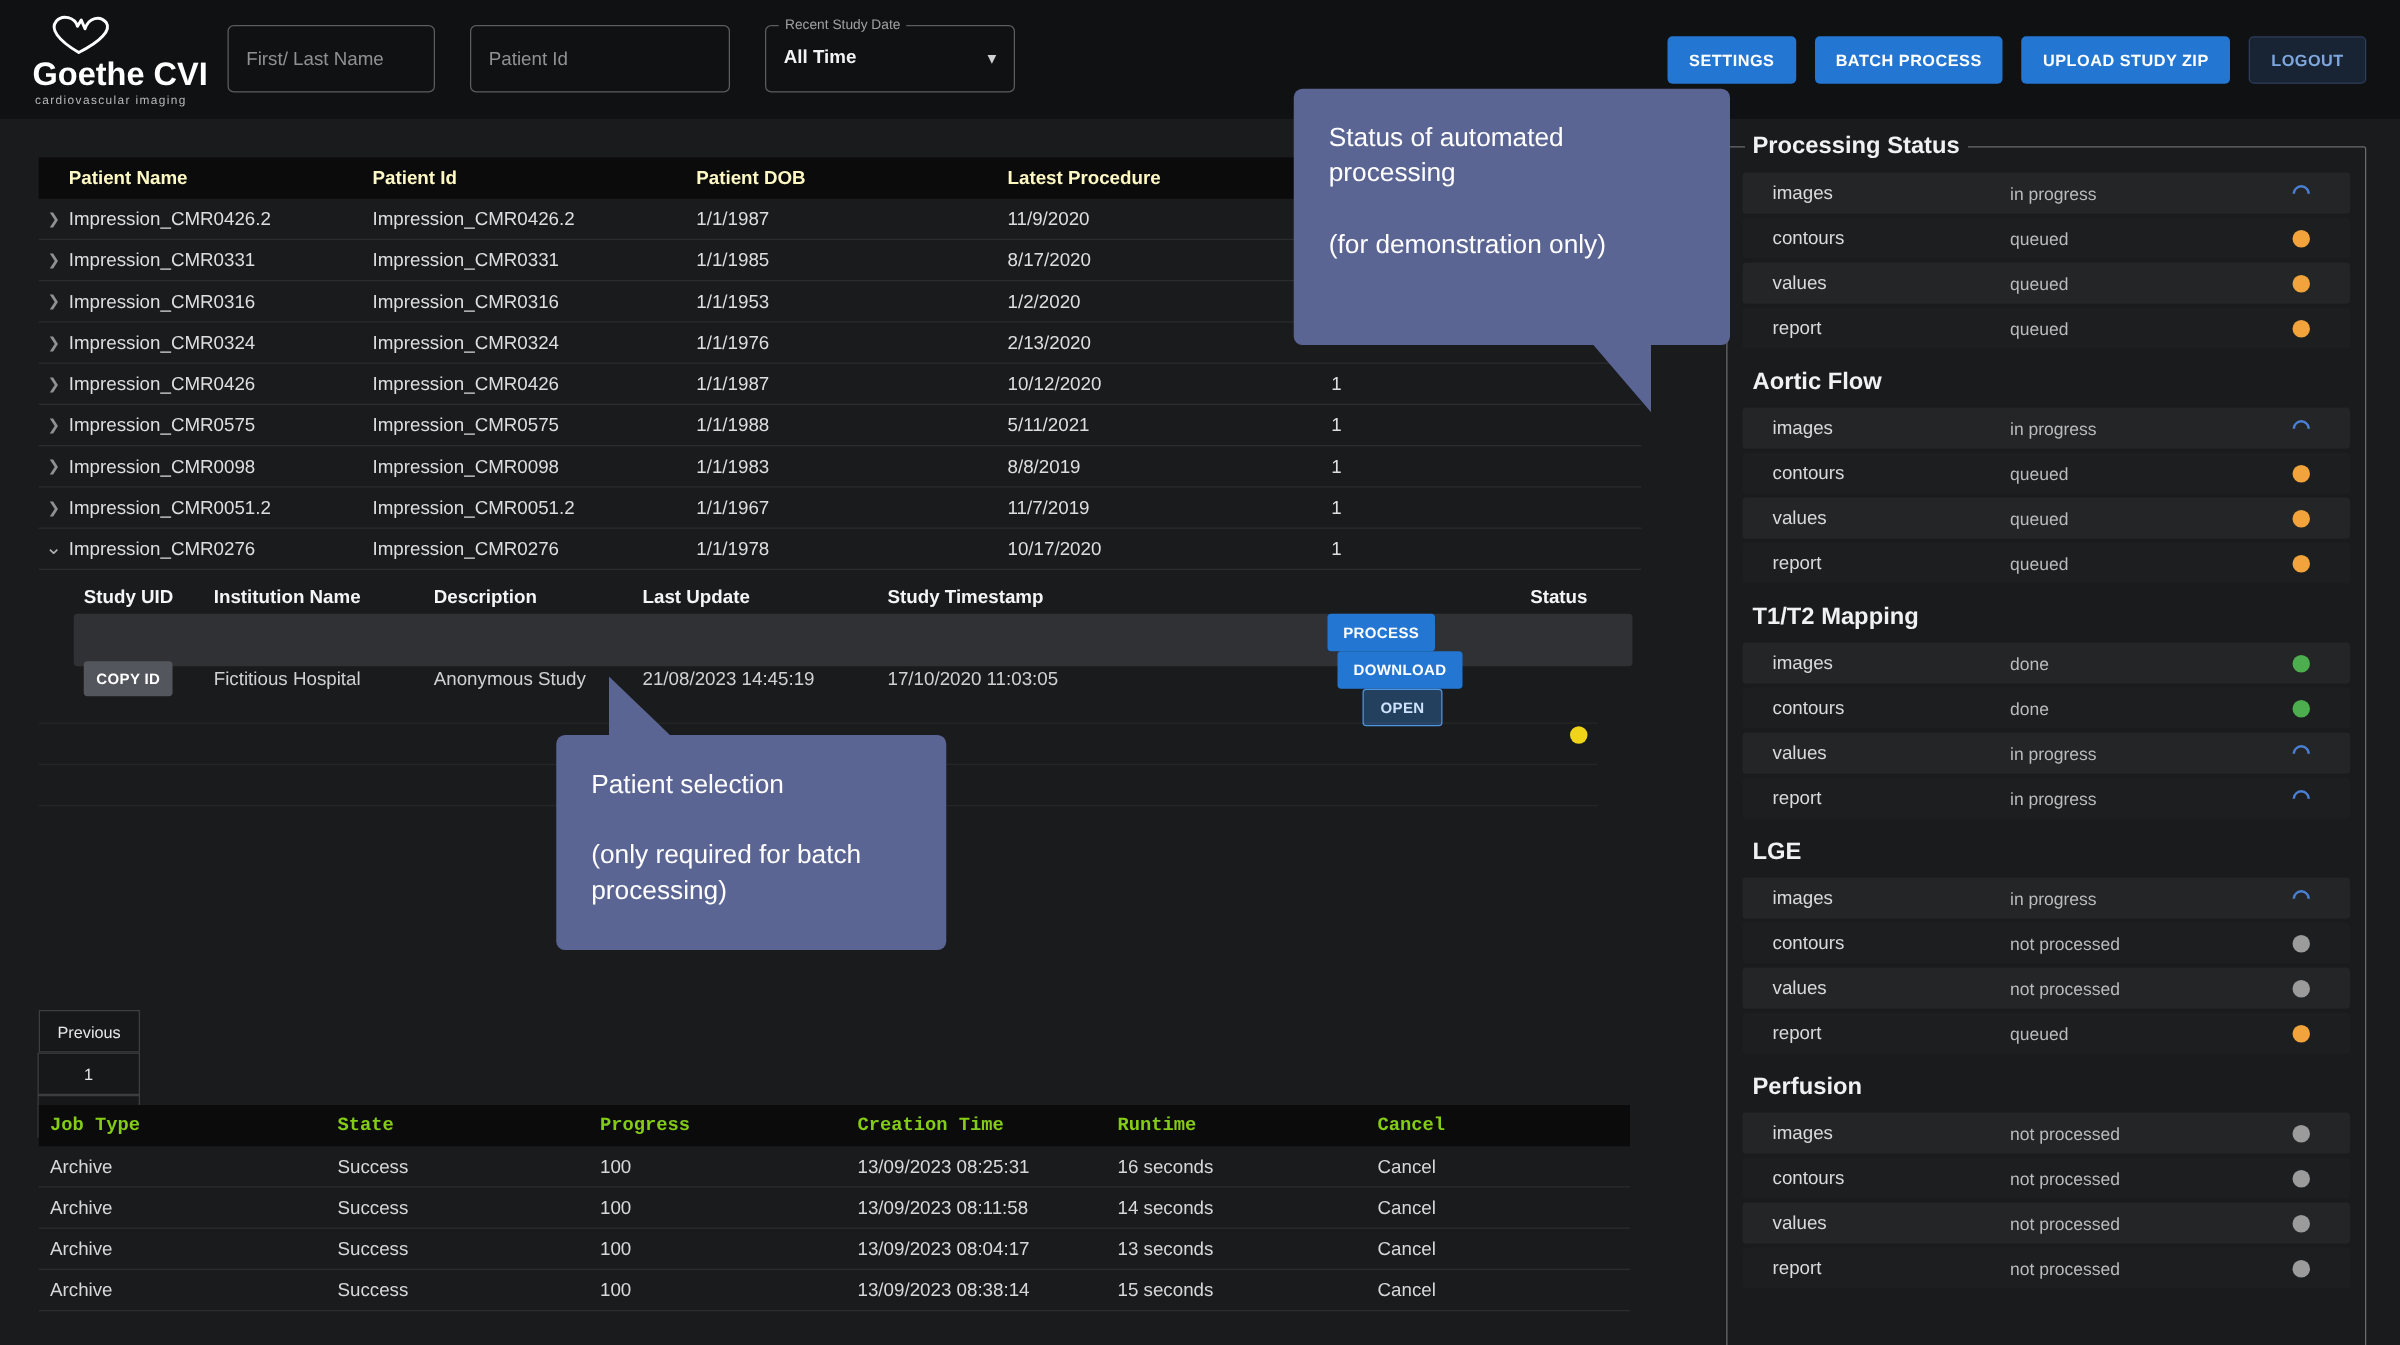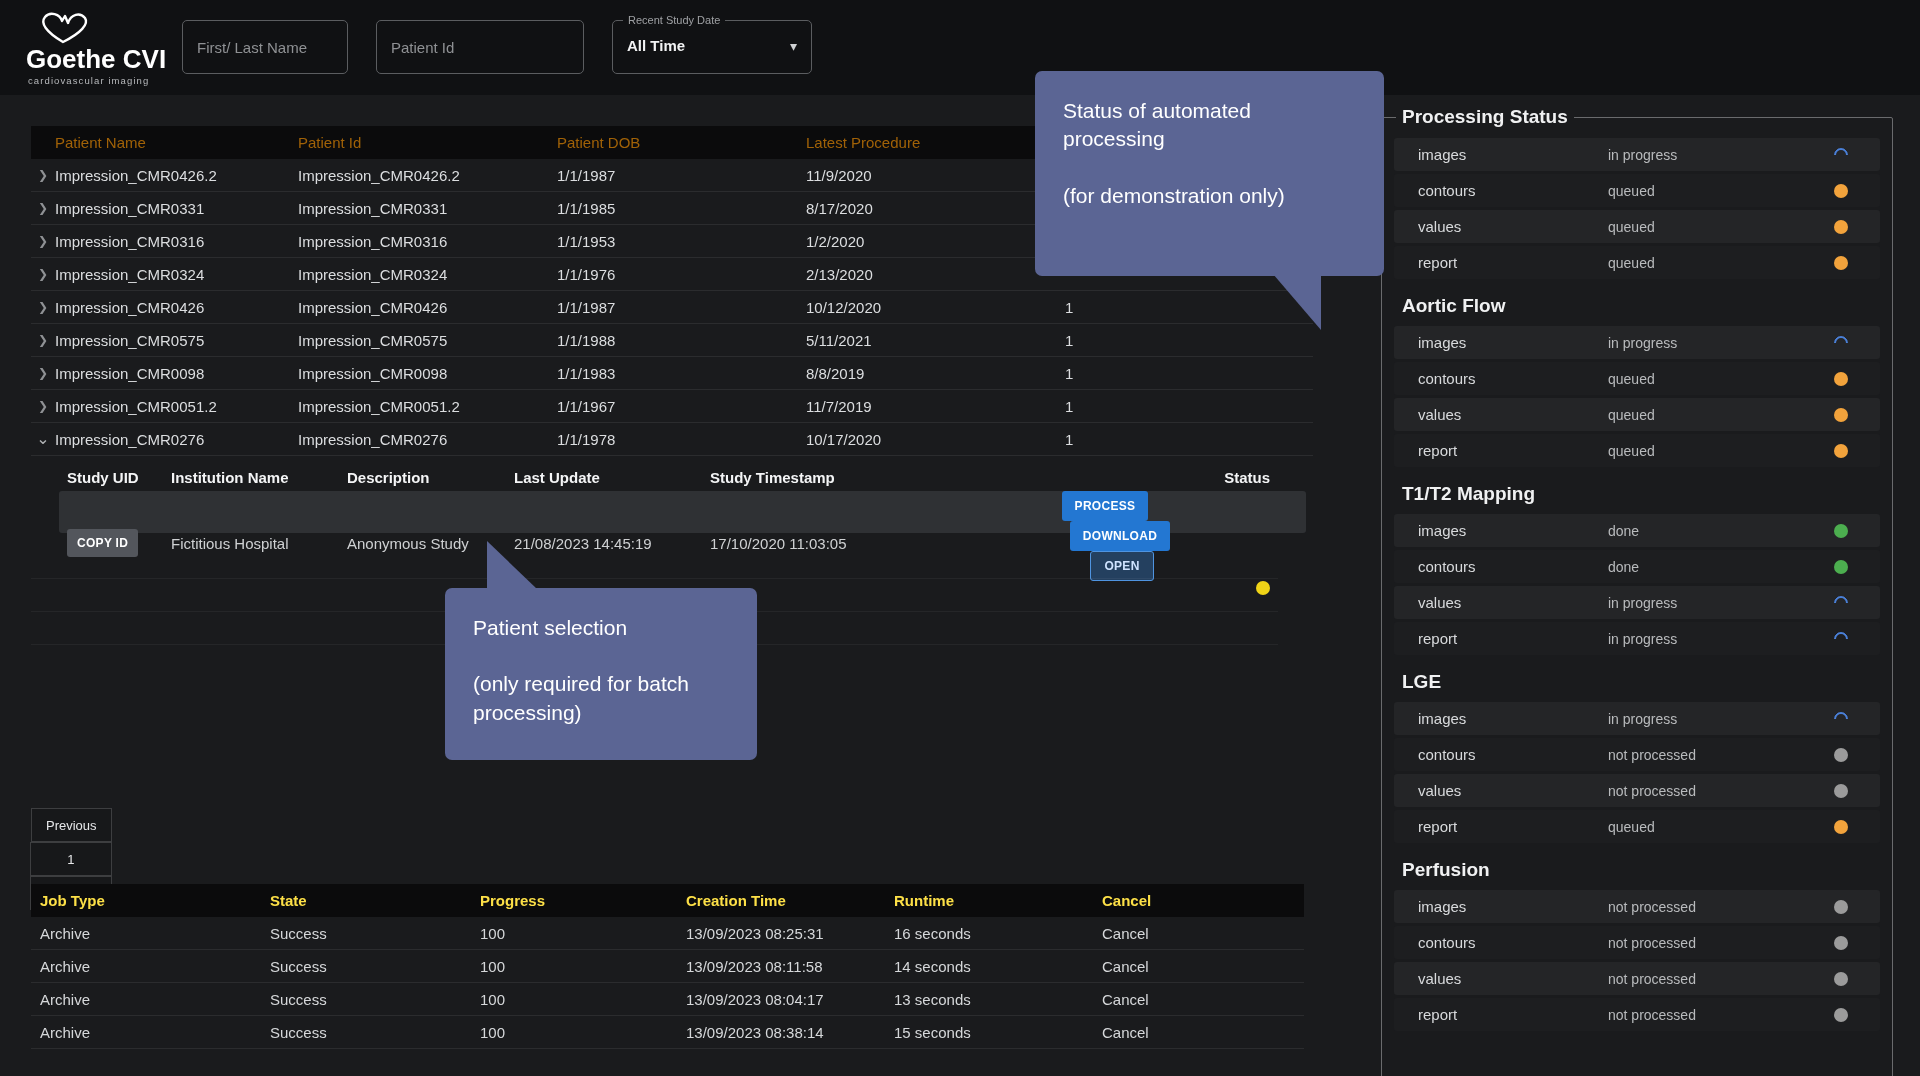--- a/index.html
+++ b/index.html
@@ -50,21 +50,21 @@
   .btn.blue { background: #2377d2; color: #ffffff; }
   .btn.ghost { background: #182334; color: #7da7dc; border: 1px solid #2c3f5c; }
 
   
   .main-left { position: absolute; left: 31px; top: 126px; width: 1282px; height: 950px; }
 
   .pt-header, .prow {
     display: grid; grid-template-columns: 24px 243px 259px 249px 259px 1fr;
     align-items: center; height: 33px;
   }
-  .pt-header { background: #0b0b0c; font-weight: normal; font-size: 15px; color: #a16207; }
+  .pt-header { background: #0b0b0c; font-weight: bold; font-size: 15px; color: #fef9c3; }
   .prow { border-bottom: 1px solid #2b2c2e; font-size: 15px; color: #dcdee0; cursor: pointer; }
   .chev { text-align: center; color: #8f9194; font-size: 12px; }
   .prow.expanded .chev { font-size: 16px; line-height: 10px; color: #aeb0b2; }
 
   
   .subtable { position: absolute; left: 28px; top: 337px; width: 1247px; }
   .st-header, .st-row { display: grid; grid-template-columns: 104px 176px 167px 196px 194px 1fr; align-items: center; }
   .st-header { height: 28px; font-weight: bold; font-size: 15px; color: #f4f5f6; padding-left: 8px; }
   .st-header .right { text-align: right; padding-right: 36px; }
   .st-row { height: 42px; background: #2f3134; border-radius: 3px; padding-left: 8px; font-size: 15px; color: #cfd1d3; }
@@ -93,21 +93,21 @@
     font-size: 13px; padding: 0 14px; cursor: pointer; font-family: "Liberation Sans", sans-serif;
   }
   .pg-btn + .pg-btn { margin-left: -1px; }
 
   
   .jobstable { position: absolute; left: 0; top: 758px; width: 1273px; }
   .jt-header, .jrow {
     display: grid; grid-template-columns: 230px 210px 206px 208px 208px 1fr;
     align-items: center; height: 33px; padding-left: 9px;
   }
-  .jt-header { background: #0b0b0c; font-weight: bold; font-size: 15px; color: #fde047; }
+  .jt-header { background: #0b0b0c; font-weight: bold; font-size: 15px; color: #84cc16; font-family: Liberation Mono, monospace; }
   .jrow { border-bottom: 1px solid #2b2c2e; font-size: 15px; color: #d6d8da; }
   .jc.cancel { cursor: pointer; }
 
   
   .panel {
     position: absolute; left: 1381px; top: 106px; width: 512px; height: 1010px;
     border: 1px solid #6a6b6d; border-radius: 2px; padding: 10px 12px 12px; background: transparent;
   }
   .panel legend { font-size: 19px; font-weight: bold; color: #f0f1f2; padding: 0 6px; margin-left: 2px; }
   .sec-title { font-size: 19px; font-weight: bold; color: #f0f1f2; margin: 16px 6px 9px 8px; }
@@ -160,20 +160,26 @@
   <div class="topbar-search">
     <input class="tb-input" type="text" placeholder="First/ Last Name" style="">
     <input class="tb-input pid" type="text" placeholder="Patient Id" style="">
     <div class="select-box">
       <span class="select-label">Recent Study Date</span>
       <span class="select-value">All Time</span>
       <span class="select-arrow">▾</span>
     </div>
   </div>
 
+  <div class="topbar-actions">
+    <button class="btn blue">SETTINGS</button>
+    <button class="btn blue">BATCH PROCESS</button>
+    <button class="btn blue">UPLOAD STUDY ZIP</button>
+    <button class="btn ghost">LOGOUT</button>
+  </div>
 </div>
 
 <div class="main-left">
 
   <div class="pt-header">
     <span></span>
     <span>Patient Name</span>
     <span>Patient Id</span>
     <span>Patient DOB</span>
     <span>Latest Procedure</span>

